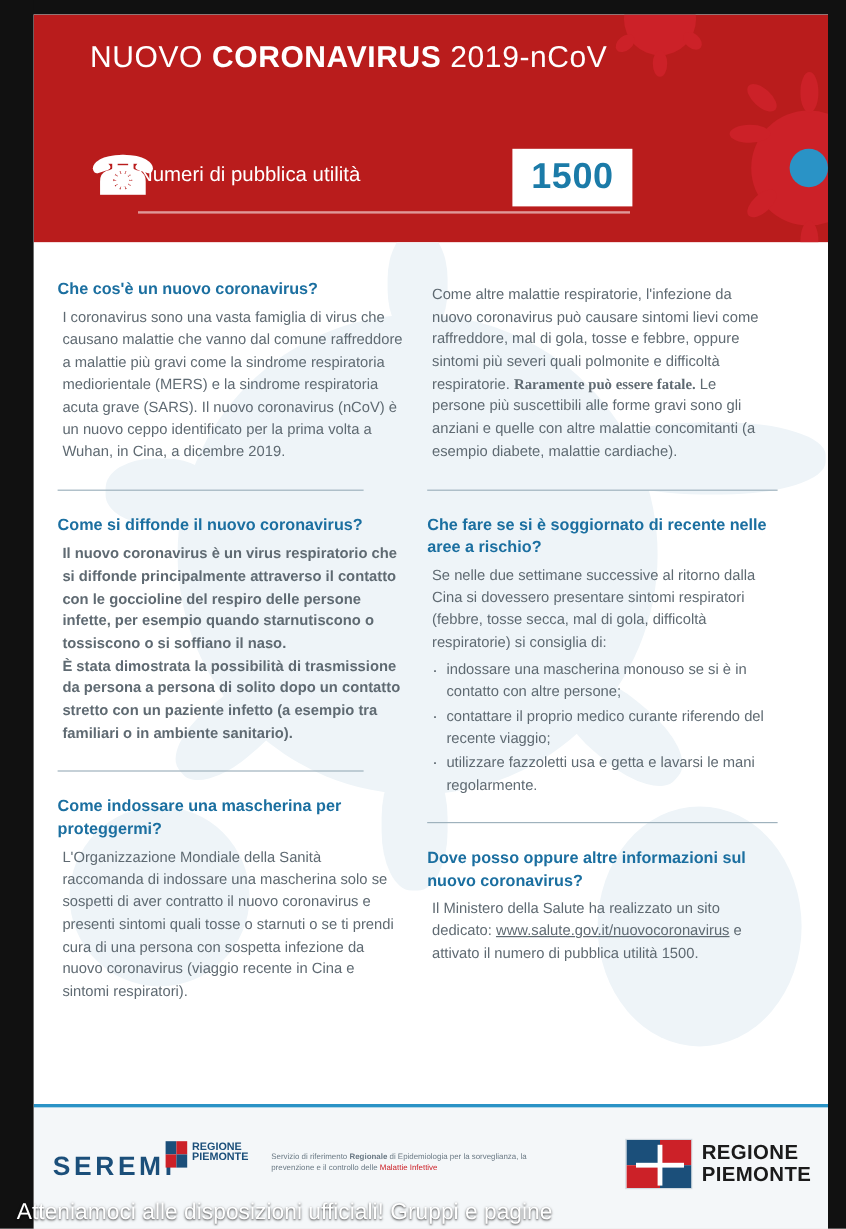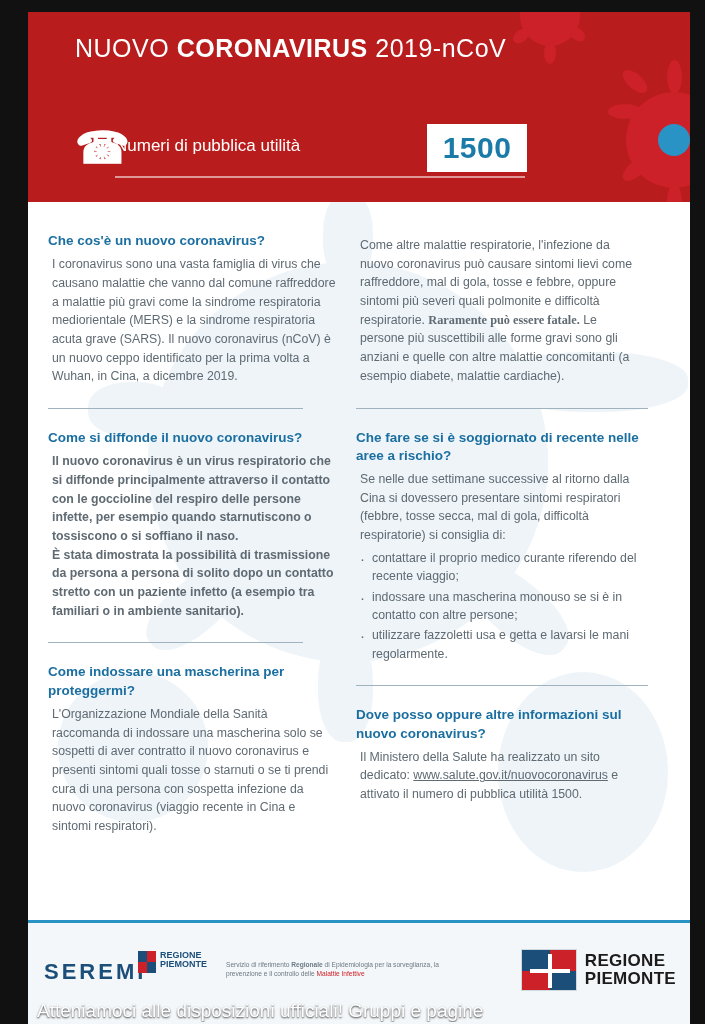--- a/index.html
+++ b/index.html
@@ -281,21 +281,21 @@
     letter-spacing: 0.3px;
   }
 
   
   .overlay-caption {
     position: absolute;
     left: 0; bottom: 2px;
     width: 705px;
     z-index: 60;
     text-align: left;
-    padding-left: 37px;
+    padding-left: 14px;
     color: #ffffff;
     font-size: 19px;
     text-shadow: 0 1px 2px rgba(0,0,0,0.8);
     white-space: nowrap;
     overflow: hidden;
   }
 </style>
 </head>
 <body>
 
@@ -386,22 +386,22 @@
           <div class="qa">
             <p class="qa-a"><span>Come altre malattie respiratorie, l'infezione da nuovo coronavirus può causare sintomi lievi come raffreddore, mal di gola, tosse e febbre, oppure sintomi più severi quali polmonite e difficoltà respiratorie. </span><b>Raramente può essere fatale.</b><span> Le persone più suscettibili alle forme gravi sono gli anziani e quelle con altre malattie concomitanti (a esempio diabete, malattie cardiache).</span></p>
           </div>
 
           <div class="sep wide"></div>
 
           <div class="qa">
             <p class="qa-q">Che fare se si è soggiornato di recente nelle aree a rischio?</p>
             <p class="qa-a">Se nelle due settimane successive al ritorno dalla Cina si dovessero presentare sintomi respiratori (febbre, tosse secca, mal di gola, difficoltà respiratorie) si consiglia di:</p>
             <ul class="bullets">
+              <li>indossare una mascherina monouso se si è in contatto con altre persone;</li>
               <li>contattare il proprio medico curante riferendo del recente viaggio;</li>
-              <li>indossare una mascherina monouso se si è in contatto con altre persone;</li>
               <li>utilizzare fazzoletti usa e getta e lavarsi le mani regolarmente.</li>
             </ul>
           </div>
 
           <div class="sep wide"></div>
 
           <div class="qa">
             <p class="qa-q">Dove posso oppure altre informazioni sul nuovo coronavirus?</p>
             <p class="qa-a"><span>Il Ministero della Salute ha realizzato un sito dedicato: </span><a class="lnk" href="#" style="color:#5f6a72;">www.salute.gov.it/nuovocoronavirus</a><span> e attivato il numero di pubblica utilità 1500.</span></p>
           </div>

